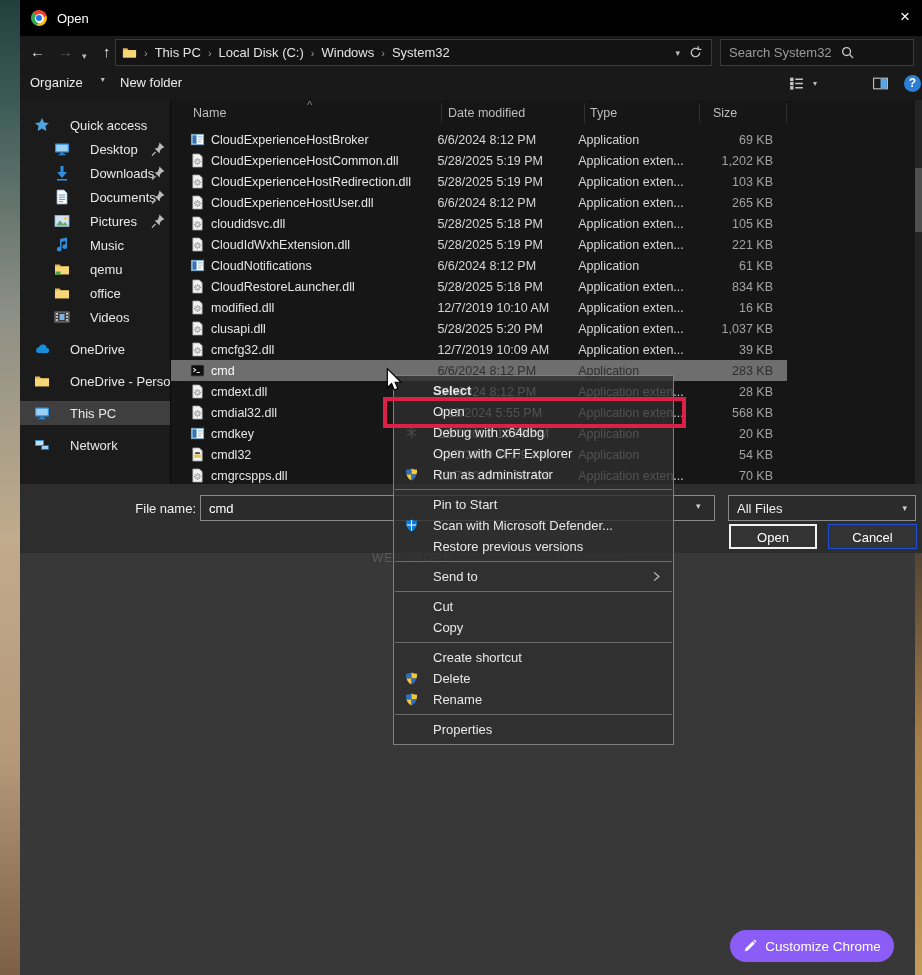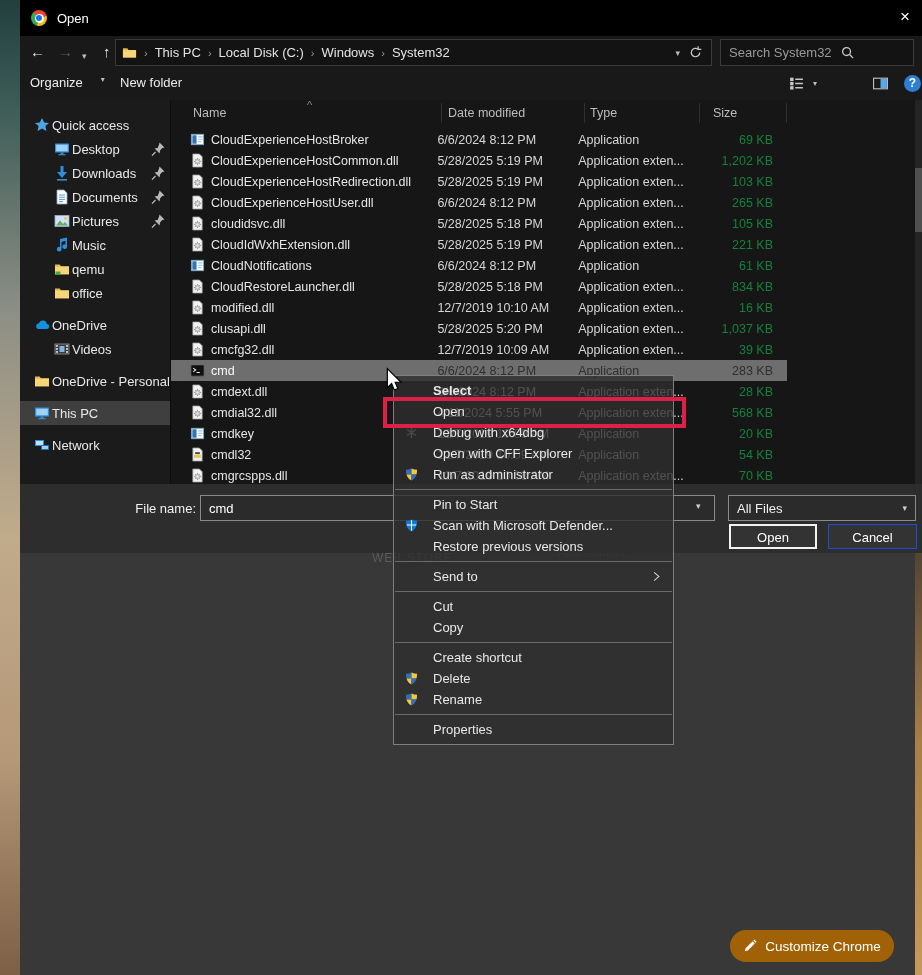--- a/index.html
+++ b/index.html
@@ -55,38 +55,38 @@
   .tb-help{left:884px;width:17px;height:17px;border-radius:50%;background:#2c7fd4;color:#fff;font-size:12px;font-weight:bold;
     text-align:center;line-height:17px;position:absolute;top:7px;cursor:pointer}
 
   .content{position:relative;height:384px;display:flex;overflow:hidden;}
   .sidebar{width:151px;background:#1b1b1b;border-right:1px solid #0c0c0c;padding-top:13px;box-sizing:border-box;flex:none}
   .sbitem{position:relative;height:24px;display:flex;align-items:center;color:#e8e8e8;font-size:13px;cursor:pointer;white-space:nowrap}
   .sbitem .ic{width:16px;height:16px;flex:none}
   .sbitem.lvl0{padding-left:14px}.sbitem.lvl1{padding-left:34px}
   .sbitem.gap{margin-top:8px}
   .sbitem.sel{background:#3f3f3f}
-  .sblabel{margin-left:2px}
+  .sblabel{margin-left:20px}
   .pin{position:absolute;right:4px;width:13px;height:13px}
 
   .filelist{position:relative;flex:1;background:#161616;overflow:hidden}
   .sort-caret{position:absolute;left:136px;top:-1px;color:#8a8a8a;font-size:11px;z-index:2}
   .lheader{display:flex;height:26px;align-items:center;color:#bdbdbd;font-size:12.5px;}
   .lheader div{box-sizing:border-box;border-right:1px solid #2f2f2f;height:20px;line-height:20px;cursor:pointer}
   .h-name{width:271px;padding-left:22px}
   .h-date{width:143px;padding-left:6px}
   .h-type{width:115px;padding-left:5px}
   .h-size{width:87px;padding-left:13px}
   .rows{padding-top:3px}
   .frow{display:flex;align-items:center;height:21px;width:616px;font-size:12.5px;color:#d6d6d6;cursor:pointer}
   .frow .fic{width:15px;height:15px;margin:0 6px 0 19px;flex:none}
   .c-name{width:230px;color:#e6e6e6;white-space:nowrap;overflow:hidden}
   .c-date{width:143px;white-space:nowrap}
   .c-type{width:116px;white-space:nowrap}
-  .c-size{width:82px;text-align:right;padding-right:14px;color:#15803d}
+  .c-size{width:82px;text-align:right;padding-right:14px;color:#a3a3a3}
   .frow.sel{background:#6e6e6e}
   .frow.sel .c-name{color:#fafafa}
   .frow.sel .c-date,.frow.sel .c-type,.frow.sel .c-size{color:#2f2f2f}
   .vscroll{position:absolute;right:0;top:0;width:7px;height:100%;background:#242424}
   .vthumb{position:absolute;left:0;top:68px;width:7px;height:64px;background:#4f4f4f;cursor:grab}
 
   .dfooter{position:relative;height:69px;background:#2d2d2d;}
   .fn-label{position:absolute;left:100px;top:17px;width:76px;text-align:right;color:#f0f0f0;font-size:13px}
   .fn-input{position:absolute;left:180px;top:11px;width:515px;height:26px;box-sizing:border-box;background:#2b2b2b;
     border:1px solid #8a8a8a;color:#fff;font-size:13px;padding:0 22px 0 8px;font-family:inherit;outline:none}
@@ -114,21 +114,21 @@
   .cursor{position:absolute;left:386px;top:367px;width:16px;height:26px;z-index:50}
 </style>
 </head>
 <body>
 
 <div class="stage">
   <div class="left-strip"></div>
   <div class="right-strip"></div>
   <div class="backdrop-text web-store">WEB STORE</div>
   <div class="backdrop-text add-shortcut">Add shortcut</div>
-  <button class="customize" style="background: #a16207;">
+  <button class="customize" style="background: #8b5cf6;">
     <span class="ic" id="pencil-ic">
         <svg viewBox="0 0 16 16">
           <path fill="#fff" d="M2 14l1-3.5 8-8 2.5 2.5-8 8zM11.8 1.7l2.5 2.5 1.2-1.2L13 .5z"></path>
         </svg>
       </span>
     <span>Customize Chrome</span>
   </button>
 
   <div class="dialog">
     <div class="titlebar">
@@ -313,44 +313,44 @@
           </div>
           <div class="sbitem lvl1">
             <span class="ic">
               <svg viewBox="0 0 16 16">
                 <path fill="#e8b64c" d="M1 3.5h4.6l1.4 1.8H15v8H1z"></path>
                 <path fill="#f6d679" d="M1 5.6h14v7.7H1z"></path>
               </svg>
             </span>
             <span class="sblabel">office</span>
           </div>
-          <div class="sbitem lvl0 gap">
-            <span class="ic">
-              <svg viewBox="0 0 16 16">
-                <path fill="#1490df" d="M4 12h8.5a2.5 2.5 0 0 0 .3-5A4 4 0 0 0 5 6.2 3 3 0 0 0 4 12z"></path>
-              </svg>
-            </span>
-            <span class="sblabel">OneDrive</span>
-          </div>
           <div class="sbitem lvl1">
             <span class="ic">
               <svg viewBox="0 0 16 16">
                 <rect x="1" y="3" width="14" height="10" fill="#3a3a3a" stroke="#9a9a9a" stroke-width="0.8"></rect>
                 <g fill="#e8e8e8">
                   <rect x="2" y="4.2" width="2" height="1.5"></rect>
                   <rect x="2" y="7.2" width="2" height="1.5"></rect>
                   <rect x="2" y="10.2" width="2" height="1.5"></rect>
                   <rect x="12" y="4.2" width="2" height="1.5"></rect>
                   <rect x="12" y="7.2" width="2" height="1.5"></rect>
                   <rect x="12" y="10.2" width="2" height="1.5"></rect>
                 </g>
                 <rect x="5.5" y="5" width="5" height="6" fill="#7fb2e5"></rect>
               </svg>
             </span>
             <span class="sblabel">Videos</span>
+          </div>
+          <div class="sbitem lvl0 gap">
+            <span class="ic">
+              <svg viewBox="0 0 16 16">
+                <path fill="#1490df" d="M4 12h8.5a2.5 2.5 0 0 0 .3-5A4 4 0 0 0 5 6.2 3 3 0 0 0 4 12z"></path>
+              </svg>
+            </span>
+            <span class="sblabel">OneDrive</span>
           </div>
           <div class="sbitem lvl0 gap">
             <span class="ic">
               <svg viewBox="0 0 16 16">
                 <path fill="#e8b64c" d="M1 3.5h4.6l1.4 1.8H15v8H1z"></path>
                 <path fill="#f6d679" d="M1 5.6h14v7.7H1z"></path>
               </svg>
             </span>
             <span class="sblabel">OneDrive - Personal</span>
           </div>

